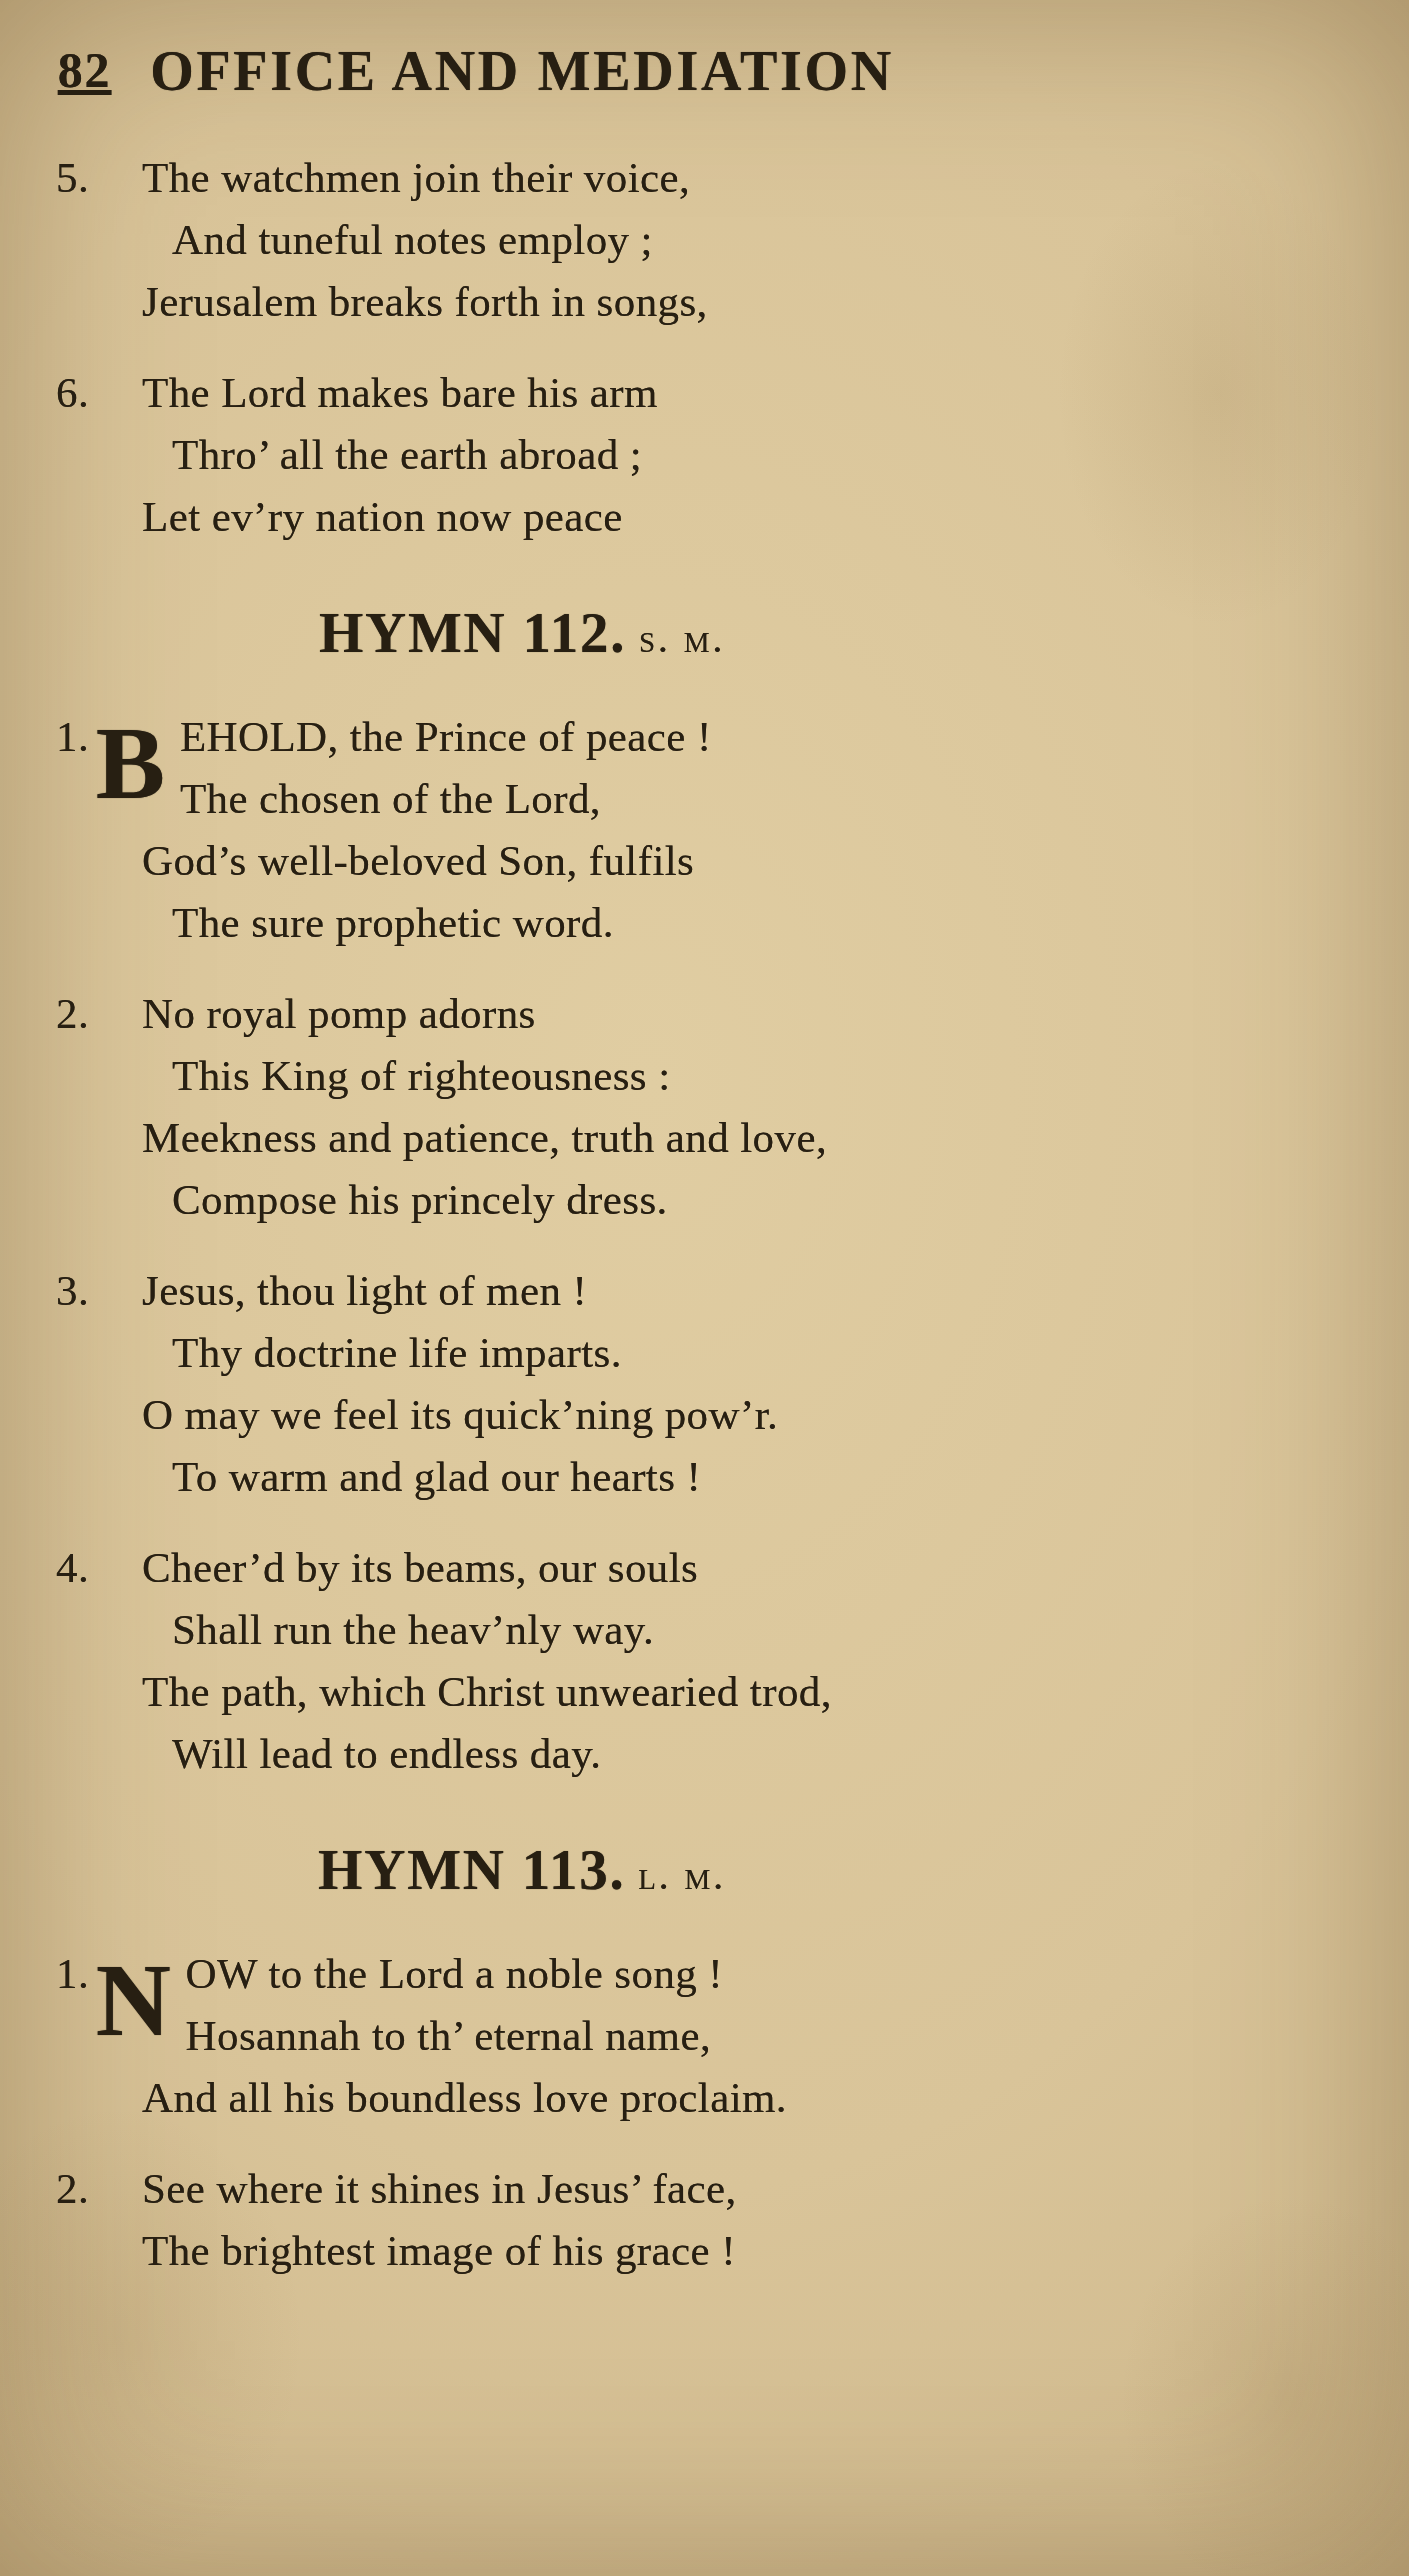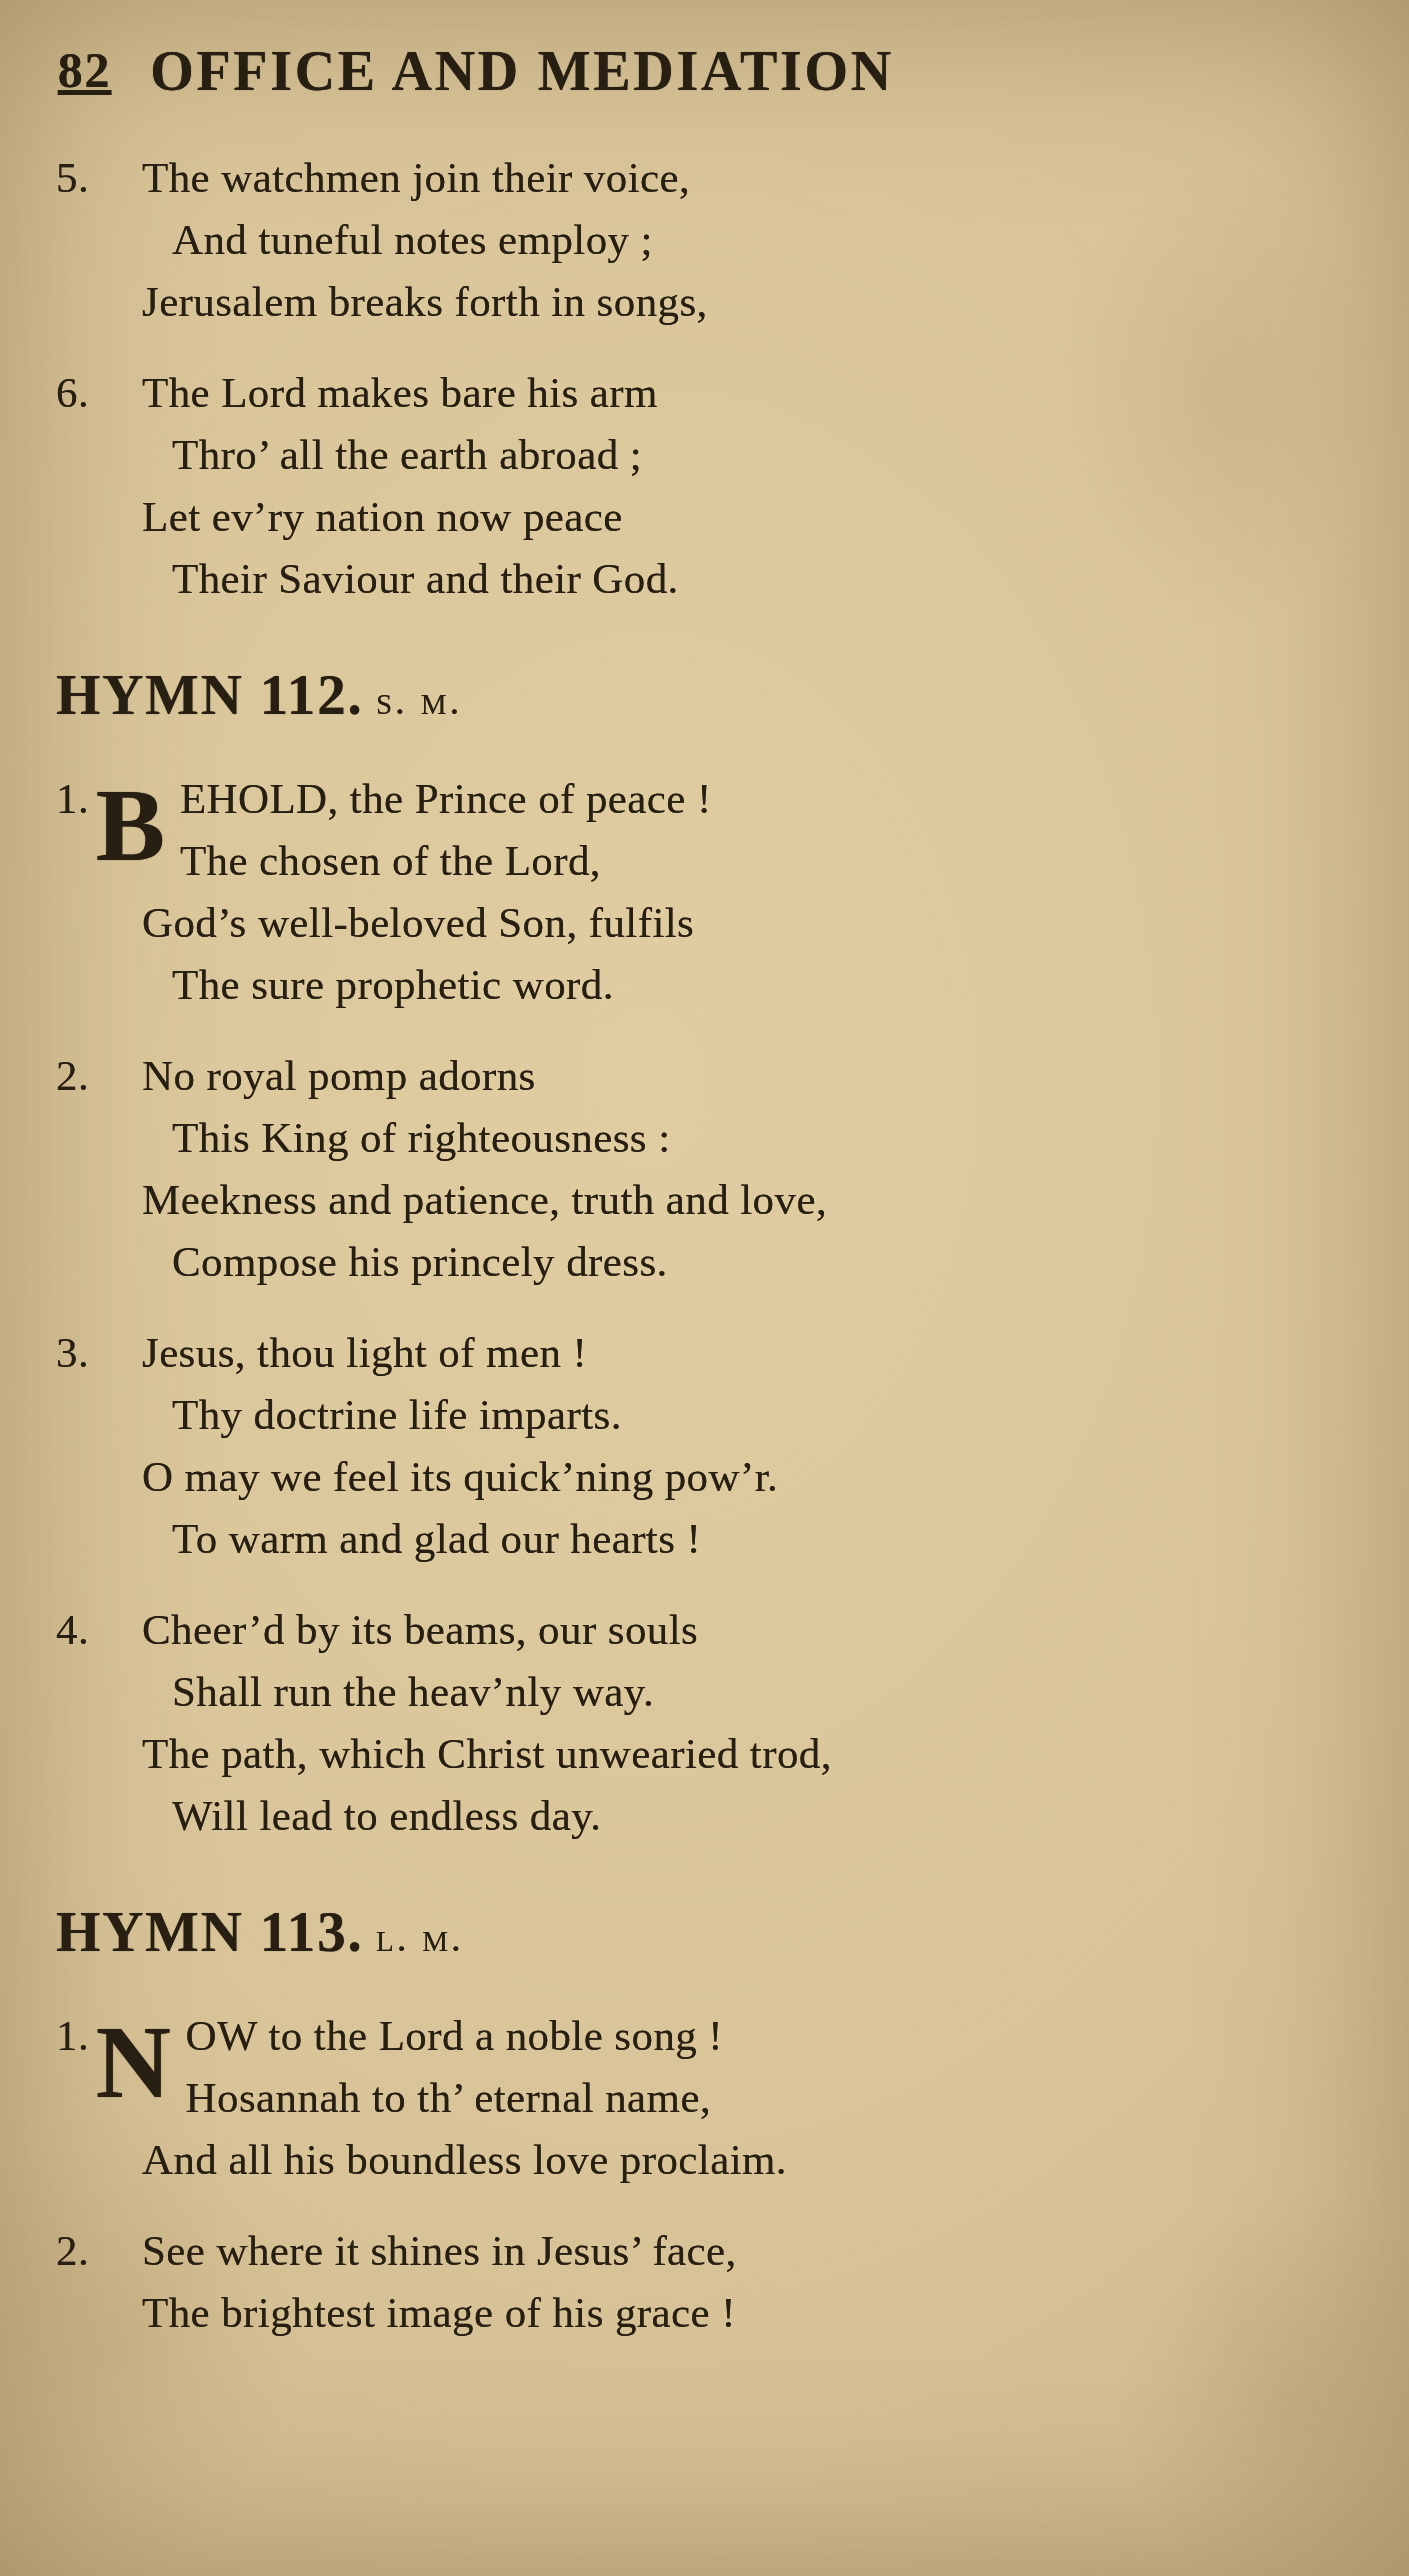--- a/index.html
+++ b/index.html
@@ -84,20 +84,21 @@
     float: left;
     font-size: 104px;
     line-height: 106px;
     height: 113px;
     font-weight: 700;
     margin: 3.6px 14.3px 0 1.8px;
     text-shadow: 0 0 0.9px rgba(39,31,18,0.85);
   }
 
   .hymn-heading {
+    text-align: center;
     margin: 52px 0 41px 0;
     white-space: nowrap;
   }
   .hymn-number {
     font-size: 57px;
     font-weight: 700;
     letter-spacing: 1.8px;
     text-shadow: 0 0 0.7px rgba(39,31,18,0.85);
   }
   .hymn-meter {
@@ -131,21 +132,20 @@
         <div class="line">Jerusalem breaks forth in songs,</div>
       </div>
     </div>
 
     <div class="stanza">
       <span class="num">6.</span>
       <div class="lines">
         <div class="line">The Lord makes bare his arm</div>
         <div class="line ind">Thro’ all the earth abroad ;</div>
         <div class="line">Let ev’ry nation now peace</div>
-        <div class="line ind">Their Saviour and their God.</div>
       </div>
     </div>
 
     <div class="hymn-heading">
       <span class="hymn-number">HYMN 112.</span><span class="hymn-meter">s. m.</span>
     </div>
 
     <div class="stanza">
       <span class="num">1.</span>
       <div class="lines">

